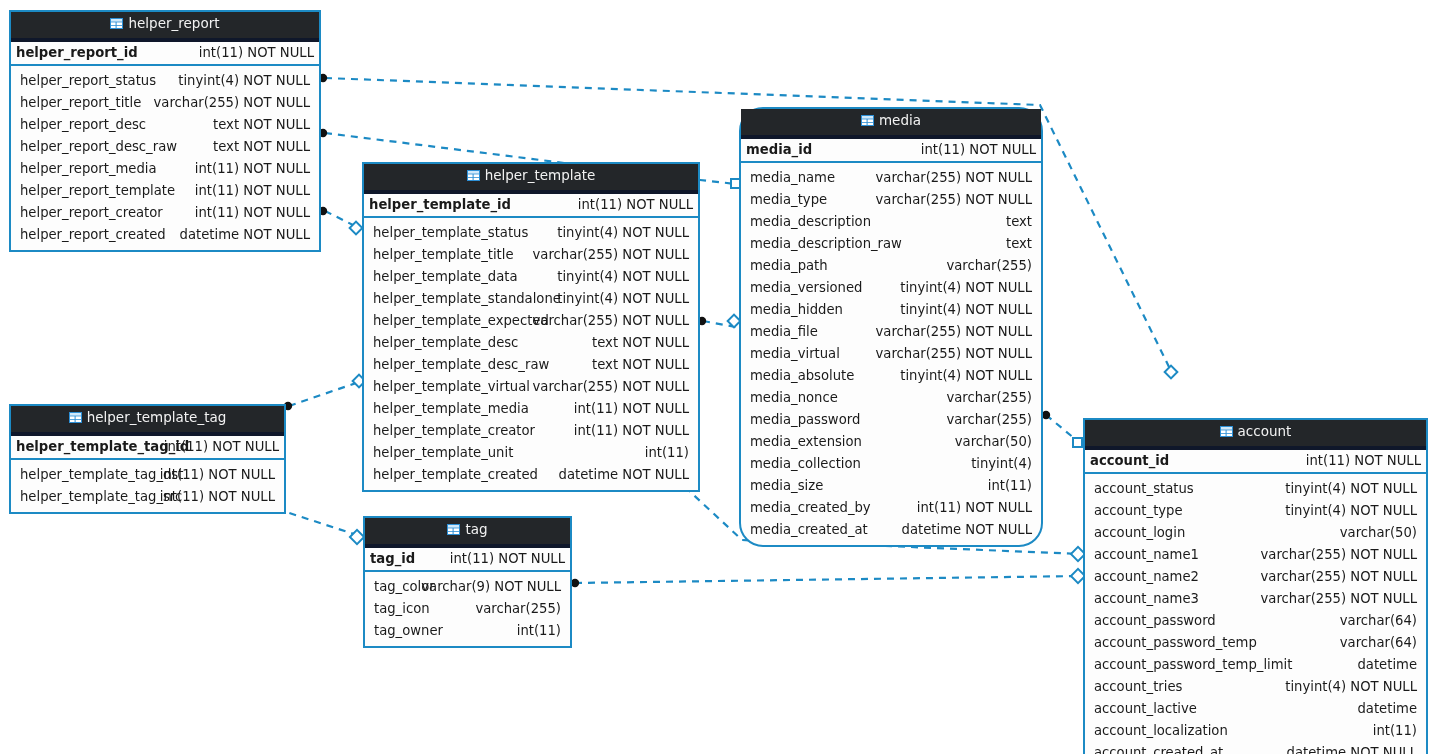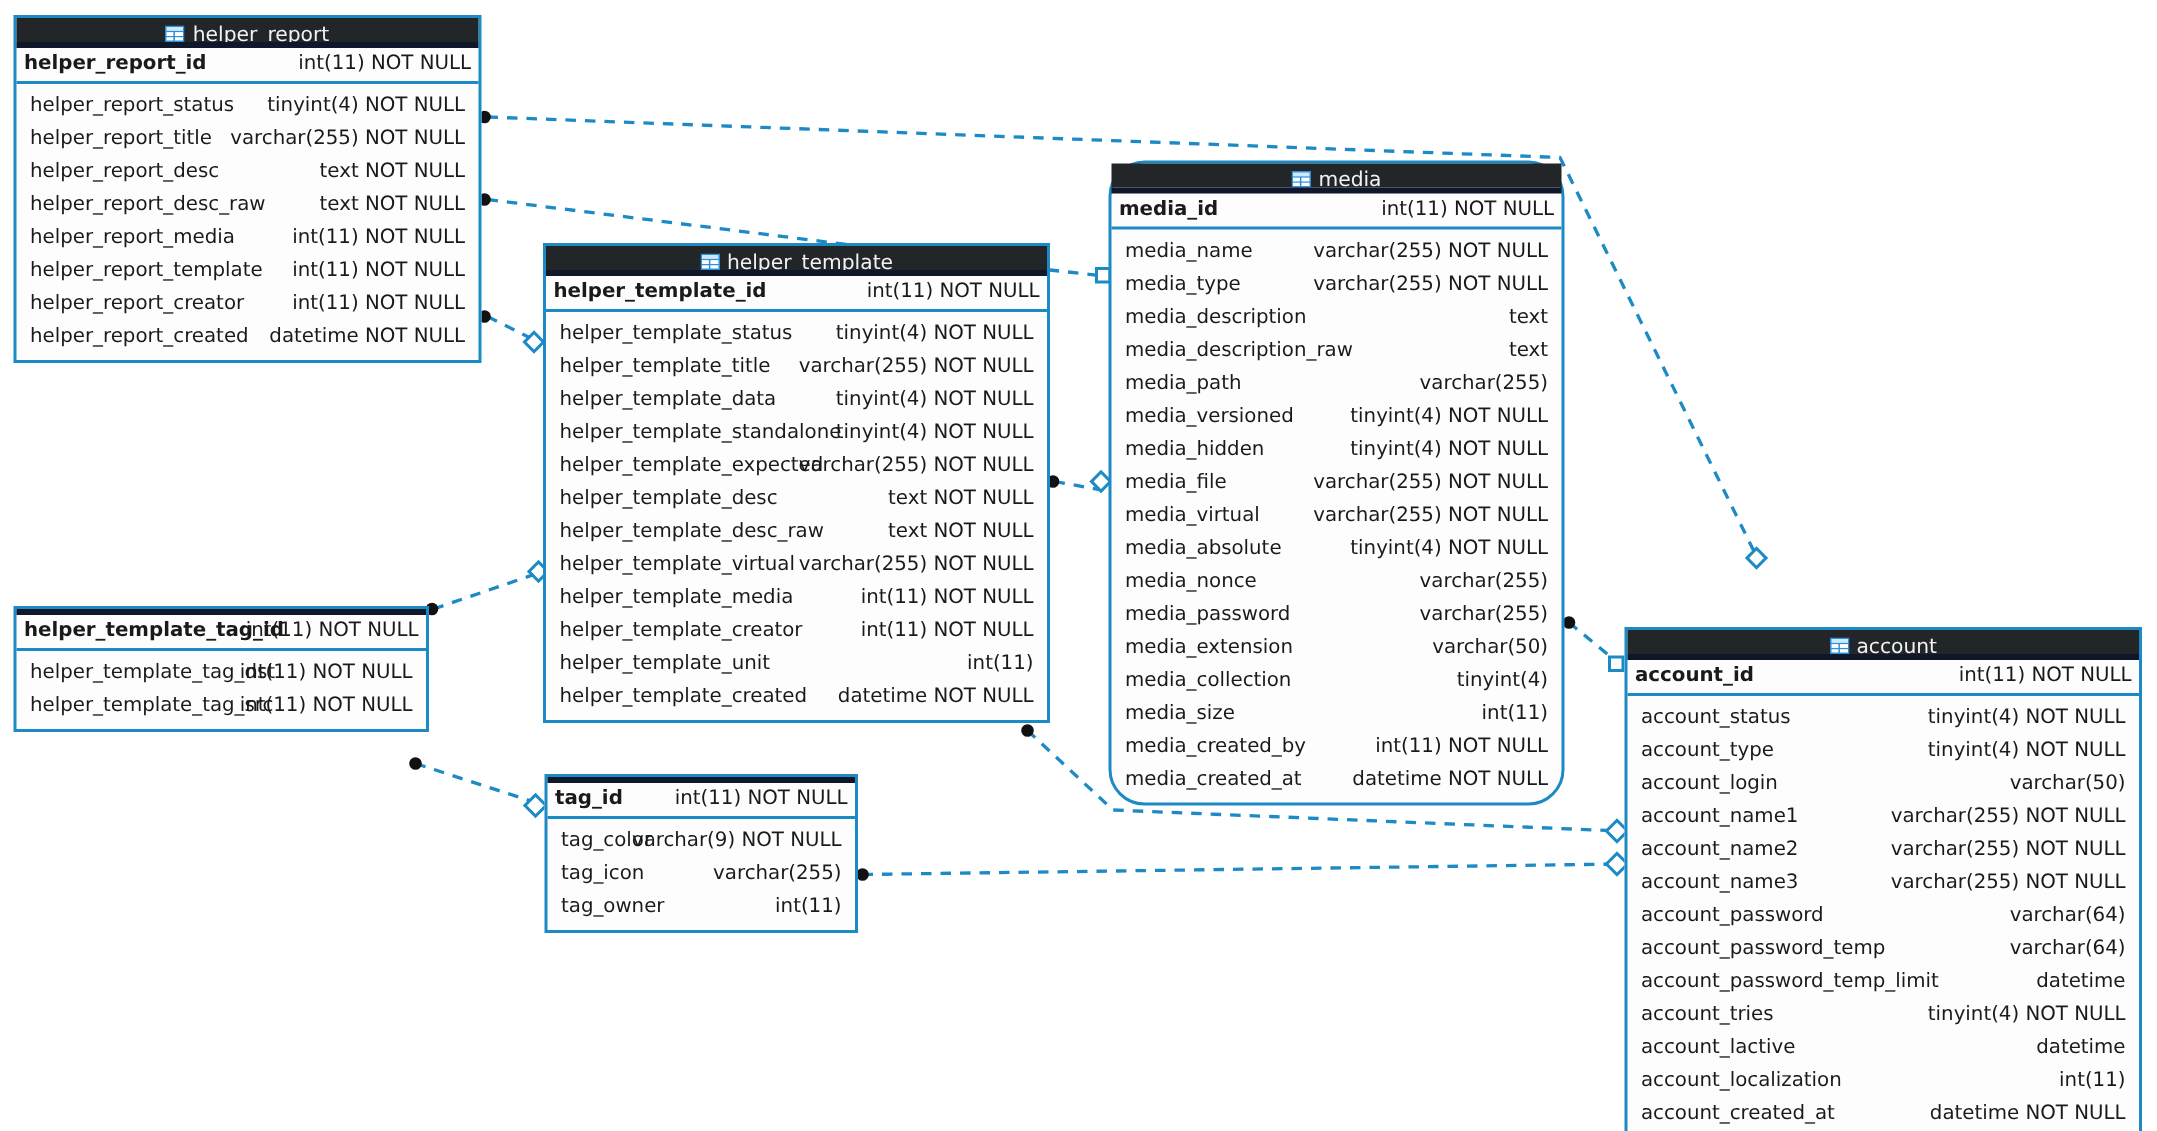--- a/index.html
+++ b/index.html
@@ -11,21 +11,21 @@
     position:absolute;
     border:2px solid #1c8ac4;
     background:#fdfdfd;
     box-sizing:border-box;
     box-shadow:0 0 0 0 rgba(0,0,0,0);
     z-index:5;
   }
   .tbl-header{
     background:#232629;
     color:#f2f2f2;
-    height:16px;
+    height:26px;
     line-height:22px;
     text-align:center;
     font-size:13.5px;
     white-space:nowrap;
     position:relative;
   }
   .tbl-header .ico{
     display:inline-block;
     width:13px;height:11px;
     vertical-align:-1px;
@@ -381,36 +381,52 @@
             <span class="cname">account_localization</span>
             <span class="ctype">int(11)</span>
           </div>
           <div class="row">
             <span class="cname">account_created_at</span>
             <span class="ctype">datetime NOT NULL</span>
           </div>
         </div>
       </div>
       <div class="table-box" style="left: 9px; top: 404px; width: 277px;">
+        <div class="tbl-header"><svg class="ico" viewBox="0 0 13 11">
+            <rect x="0" y="0" width="13" height="11" fill="#2d8fd5"></rect>
+            <rect x="1" y="1" width="11" height="2.6" fill="#cfe8fa"></rect>
+            <rect x="1" y="4.4" width="4.6" height="2.6" fill="#ffffff"></rect>
+            <rect x="6.6" y="4.4" width="5.4" height="2.6" fill="#ffffff"></rect>
+            <rect x="1" y="7.8" width="4.6" height="2.2" fill="#ffffff"></rect>
+            <rect x="6.6" y="7.8" width="5.4" height="2.2" fill="#ffffff"></rect>
+          </svg><span>helper_template_tag</span></div>
         <div class="row pk-row">
           <span class="cname">helper_template_tag_id</span>
           <span class="ctype">int(11) NOT NULL</span>
         </div>
         <div class="body-rows">
           <div class="row">
             <span class="cname">helper_template_tag_dst</span>
             <span class="ctype">int(11) NOT NULL</span>
           </div>
           <div class="row">
             <span class="cname">helper_template_tag_src</span>
             <span class="ctype">int(11) NOT NULL</span>
           </div>
         </div>
       </div>
       <div class="table-box" style="left: 363px; top: 516px; width: 209px;">
+        <div class="tbl-header"><svg class="ico" viewBox="0 0 13 11">
+            <rect x="0" y="0" width="13" height="11" fill="#2d8fd5"></rect>
+            <rect x="1" y="1" width="11" height="2.6" fill="#cfe8fa"></rect>
+            <rect x="1" y="4.4" width="4.6" height="2.6" fill="#ffffff"></rect>
+            <rect x="6.6" y="4.4" width="5.4" height="2.6" fill="#ffffff"></rect>
+            <rect x="1" y="7.8" width="4.6" height="2.2" fill="#ffffff"></rect>
+            <rect x="6.6" y="7.8" width="5.4" height="2.2" fill="#ffffff"></rect>
+          </svg><span>tag</span></div>
         <div class="row pk-row">
           <span class="cname">tag_id</span>
           <span class="ctype">int(11) NOT NULL</span>
         </div>
         <div class="body-rows">
           <div class="row">
             <span class="cname">tag_color</span>
             <span class="ctype">varchar(9) NOT NULL</span>
           </div>
           <div class="row">

